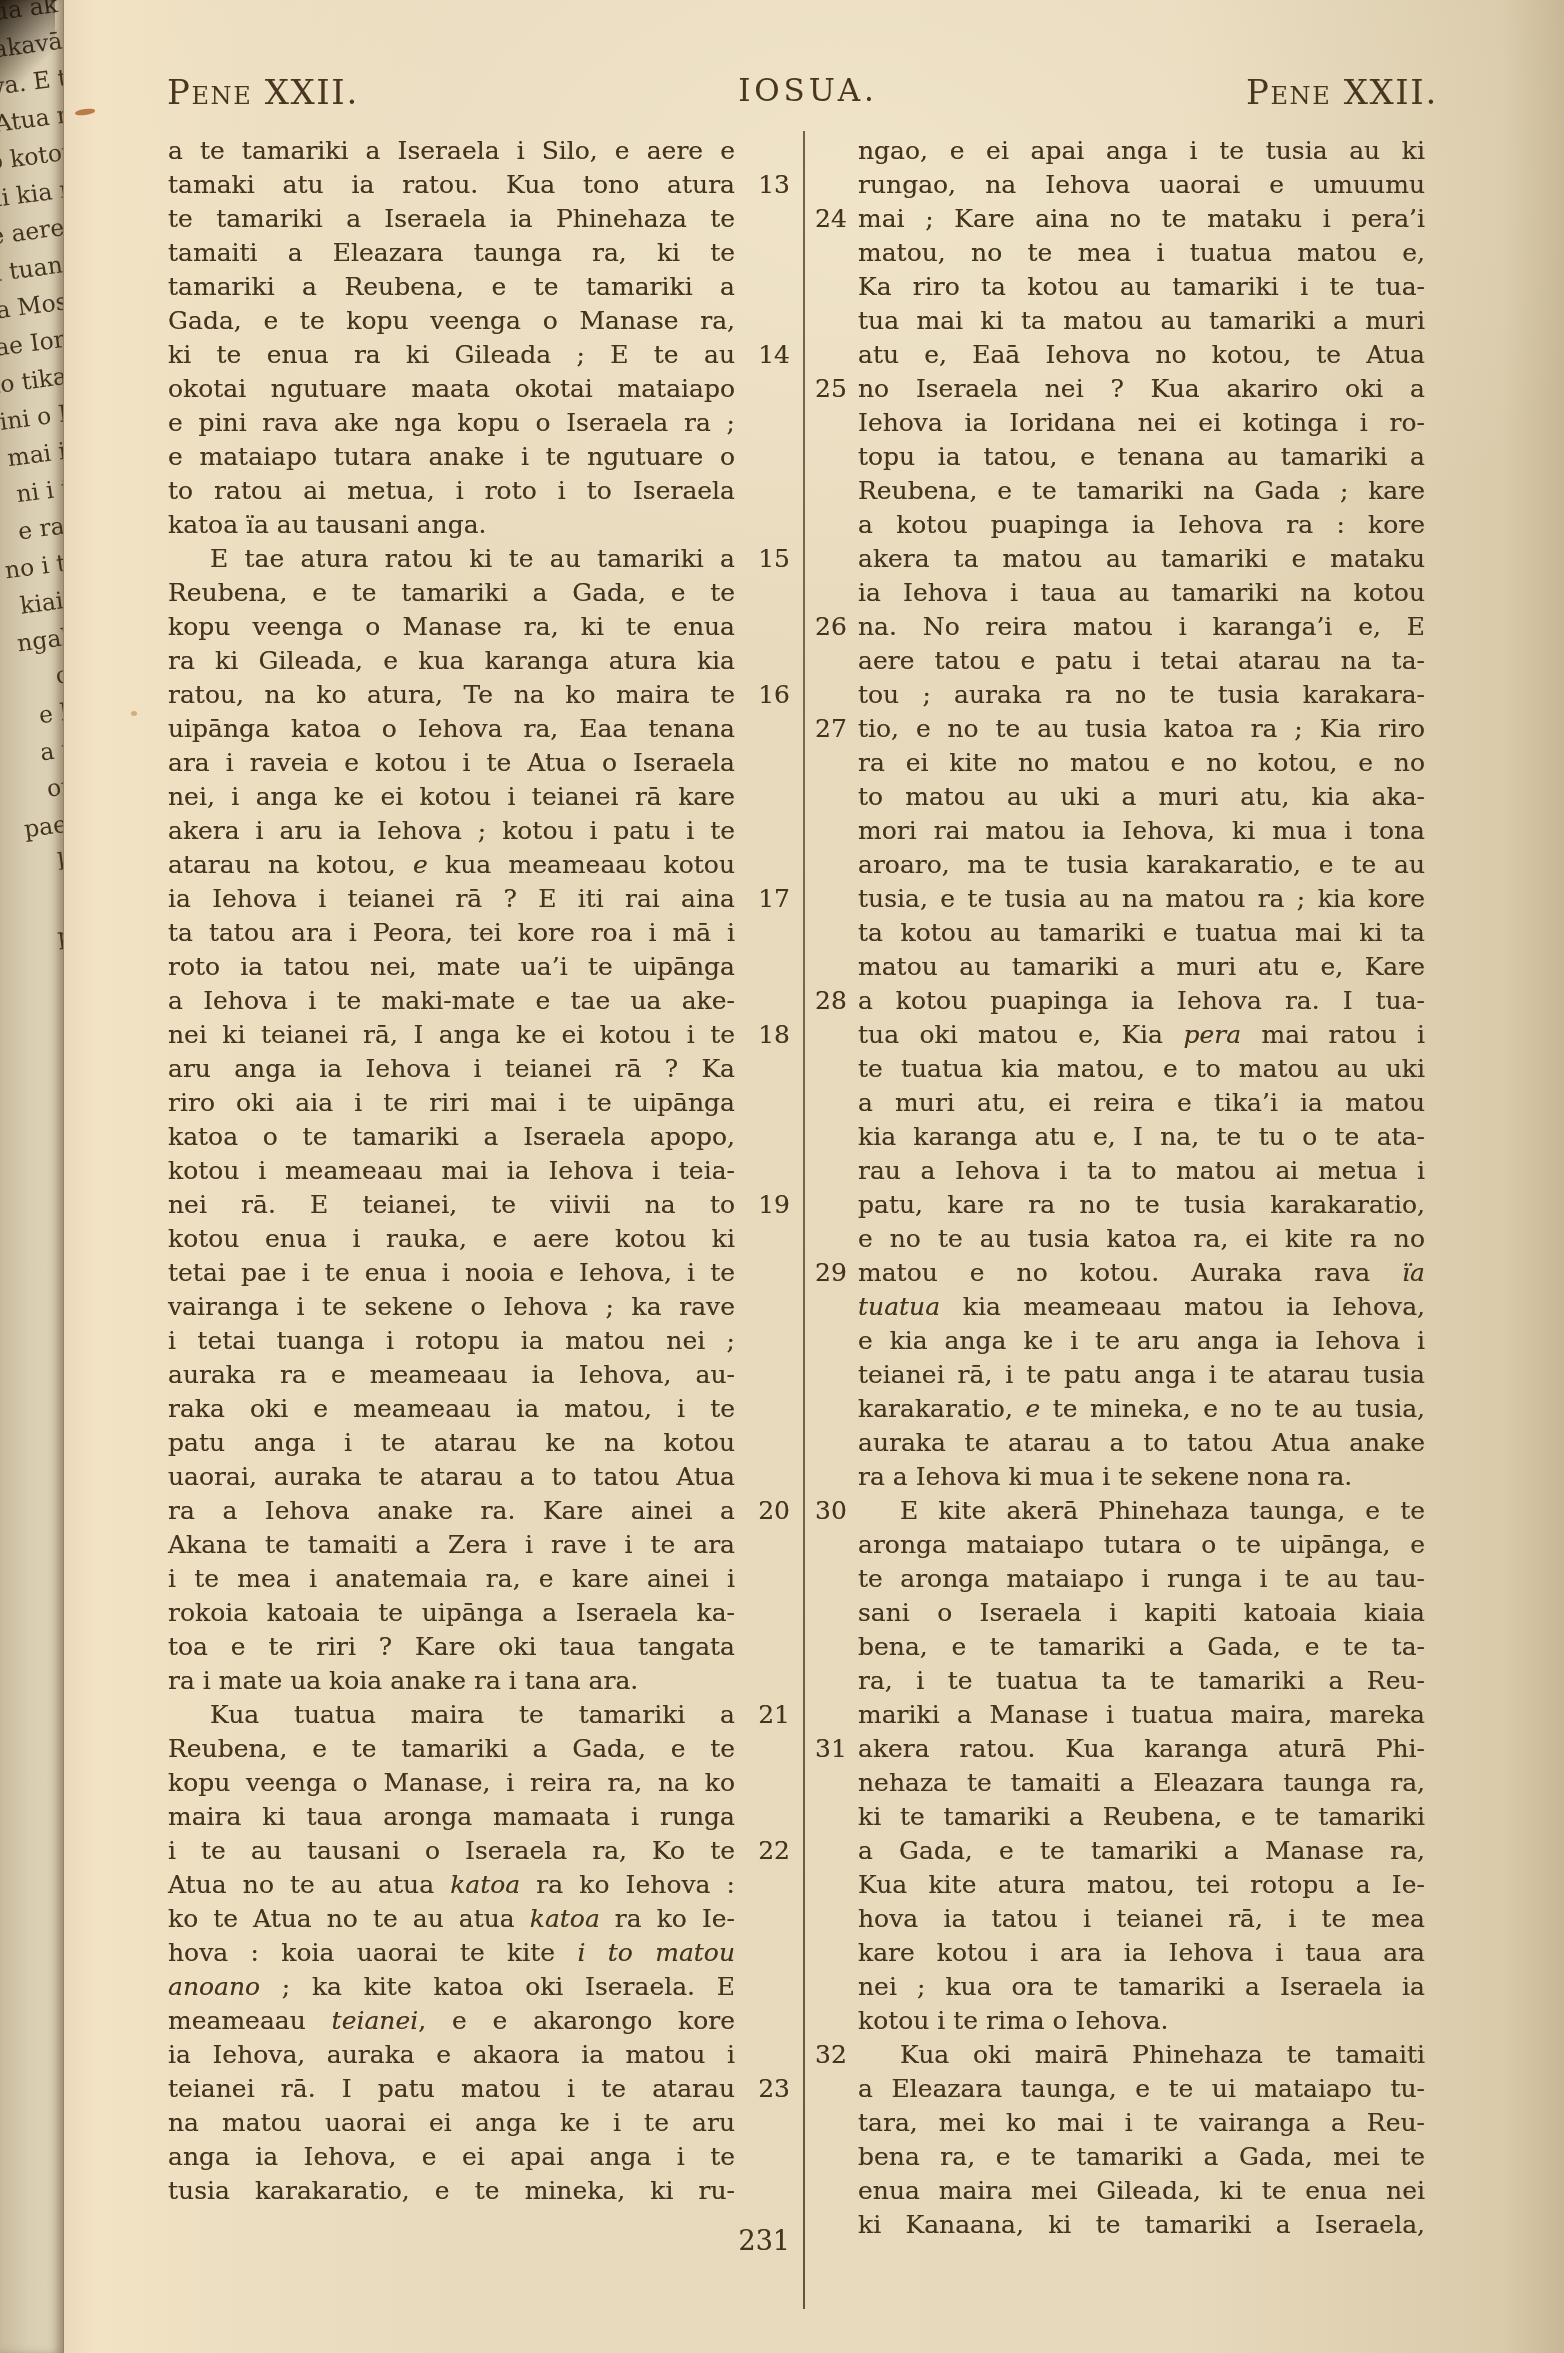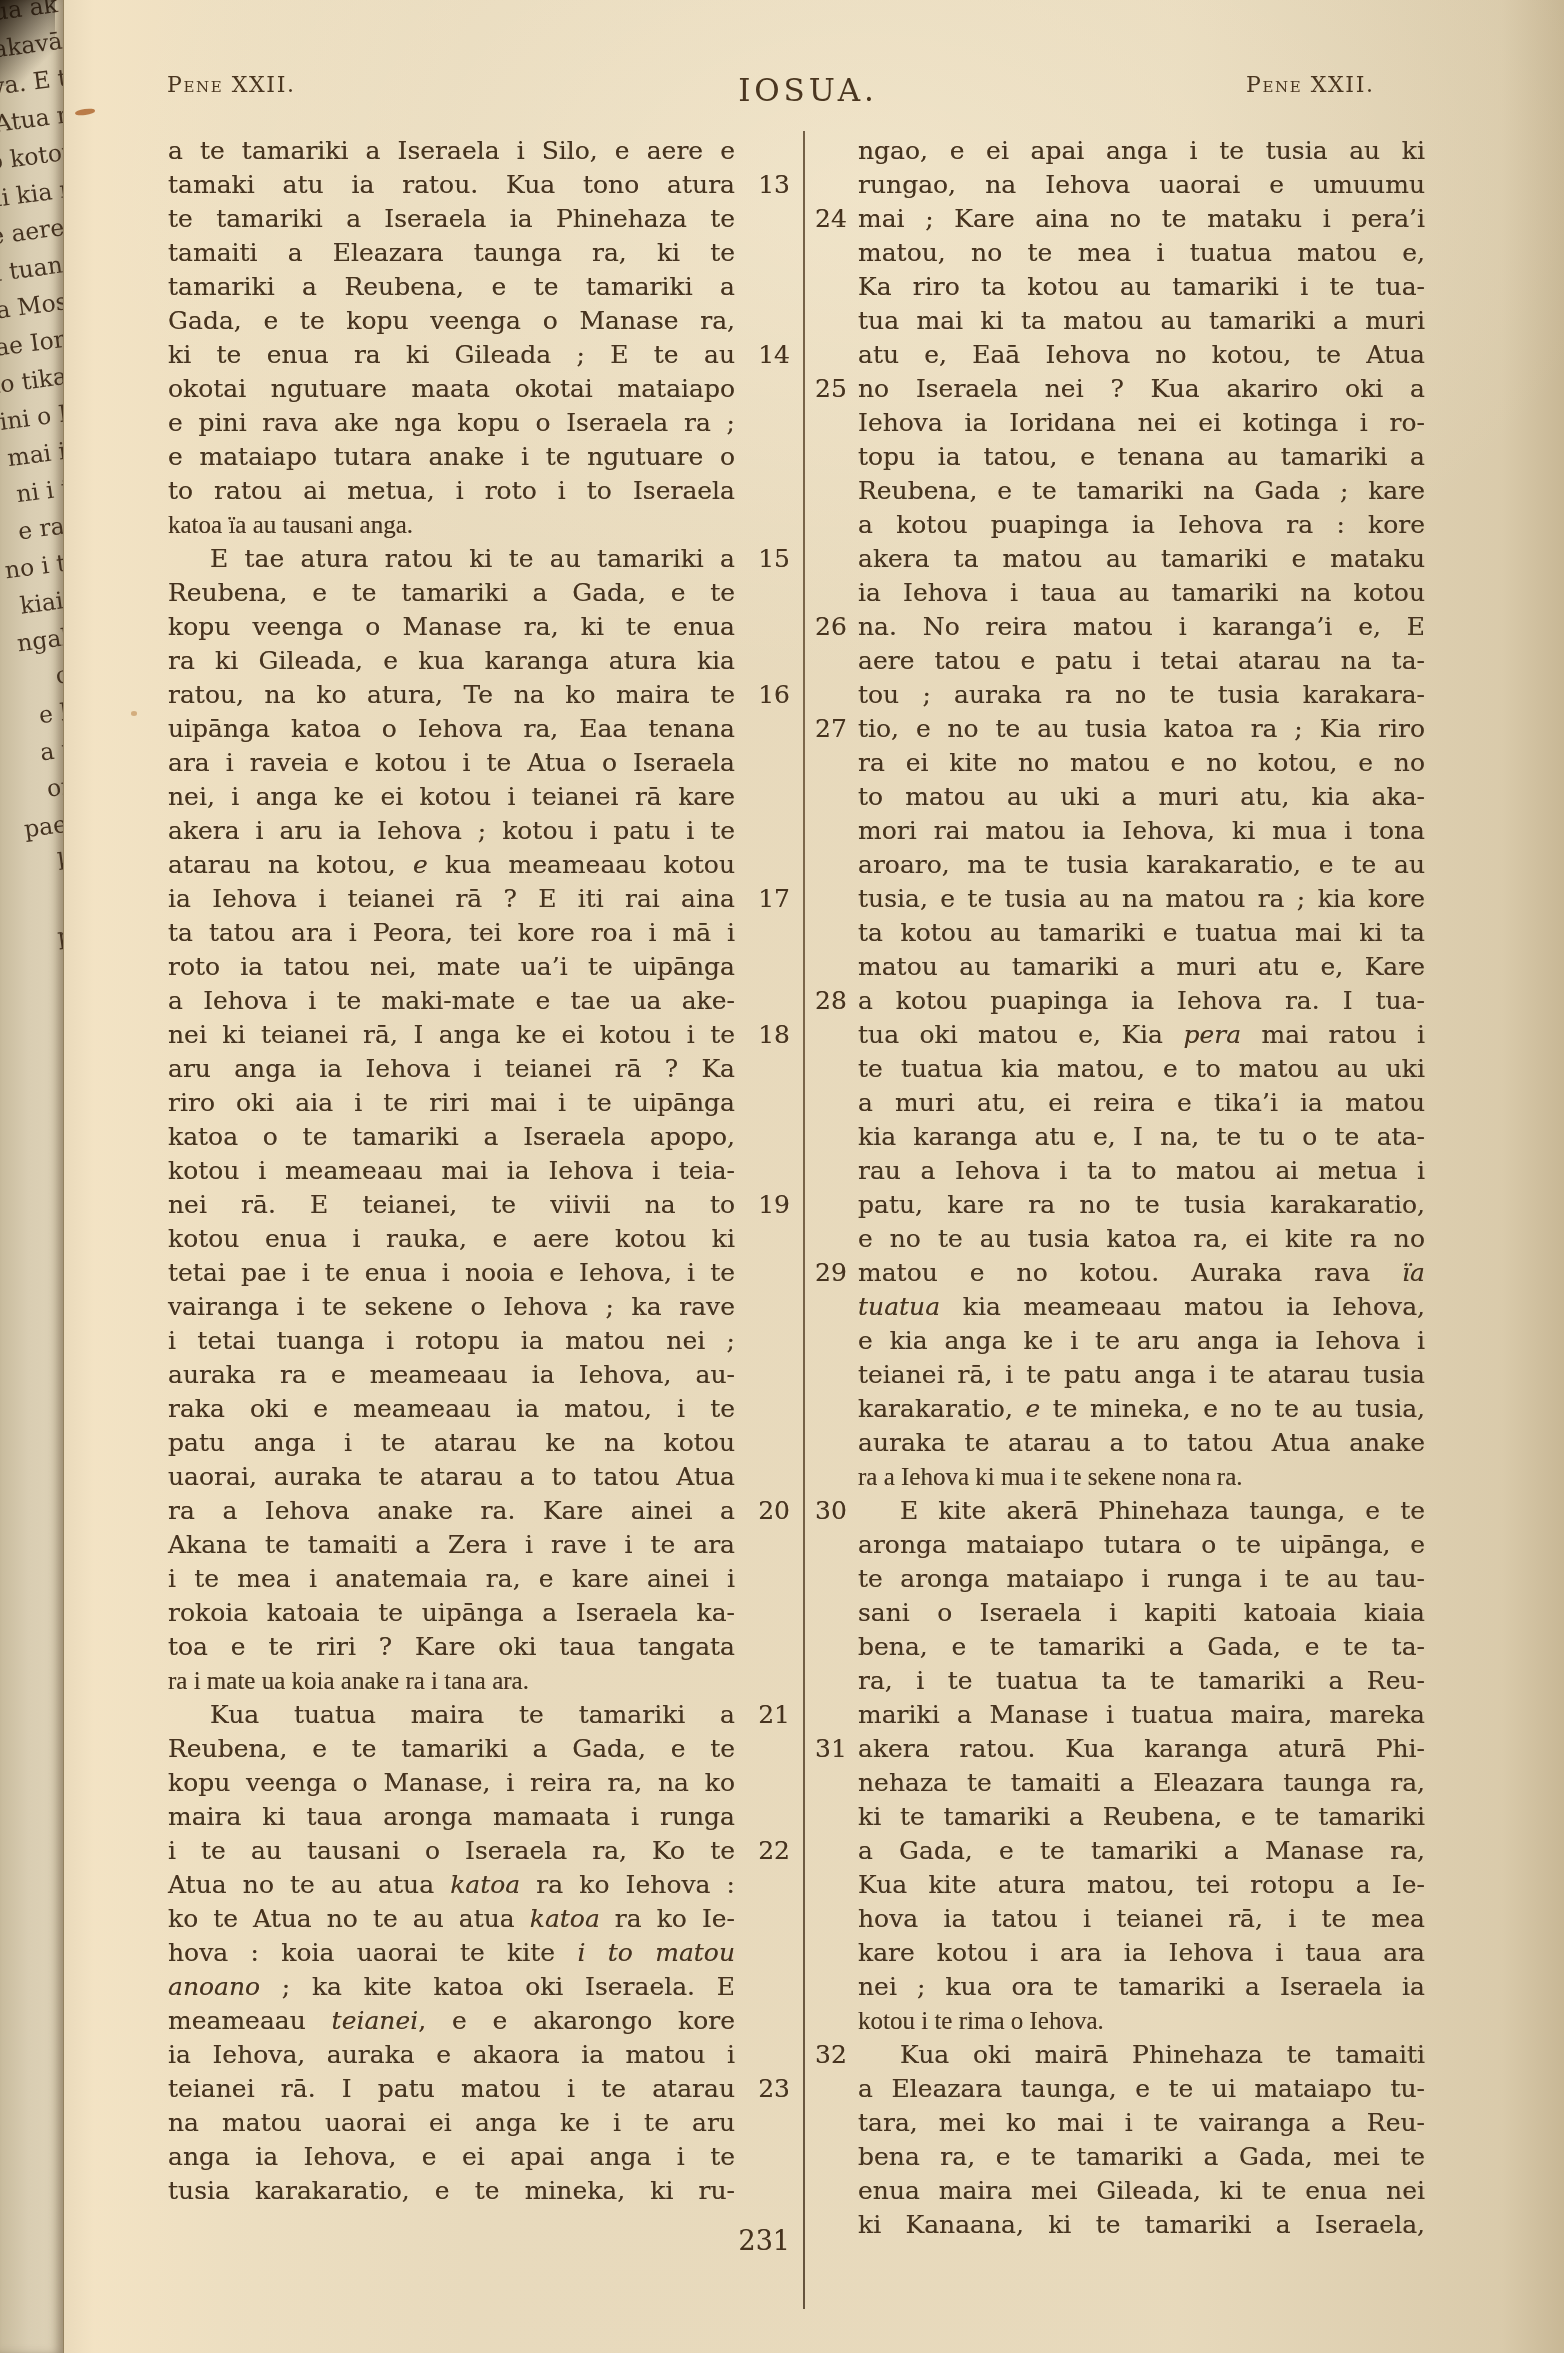--- a/index.html
+++ b/index.html
@@ -32,36 +32,36 @@
   .corner-shadow{
     position:absolute;left:0;top:0;width:55px;height:86px;
     background:linear-gradient(135deg,rgba(28,19,10,.95) 0%,rgba(28,19,10,.45) 40%,rgba(28,19,10,0) 75%);
   }
   .speck1{position:absolute;left:75px;top:109px;width:20.3px;height:5.5px;border-radius:50%;
     background:#b06a33;transform:rotate(-8deg);opacity:.85;}
   .speck2{position:absolute;left:131px;top:711px;width:6.3px;height:4.7px;border-radius:50%;
     background:#c08a50;opacity:.6;}
 
   .header{position:absolute;top:72px;left:0;width:1565px;height:47px;color:#4a3620;}
-  .running-head{position:absolute;font-size:22px;font-variant:small-caps;letter-spacing:1.6px;}
+  .running-head{position:absolute;font-size:34px;font-variant:small-caps;letter-spacing:1.6px;}
   .rh-left{left:167px;}
   .rh-center{left:808px;transform:translateX(-50%);font-variant:normal;font-size:31px;letter-spacing:3.9px;}
   .rh-right{left:1246px;}
 
   .col{position:absolute;top:134px;color:#46331f;}
   .col-left{left:168px;width:622px;}
   .col-right{left:815px;width:610px;}
   .line{height:34px;display:flex;}
   .txt{
     font-size:25px;line-height:34px;width:567px;
     text-align:justify;text-align-last:justify;text-justify:inter-word;
     text-shadow:0 0 0.5px rgba(70,51,33,.55);
     box-sizing:border-box;white-space:normal;overflow:visible;
   }
-  .txt.end{text-align:left;text-align-last:left;font-family:Liberation Serif, serif;}
+  .txt.end{text-align:left;text-align-last:left;}
   .txt.ind{padding-left:42px;}
   .vn{
     font-size:25px;line-height:34px;color:#46331f;
     text-shadow:0 0 0.5px rgba(70,51,33,.55);
   }
   .col-left .vn{width:55px;text-align:right;order:2;}
   .col-left .txt{order:1;}
   .col-right .vn{width:43px;text-align:left;}
 
   .divider{

